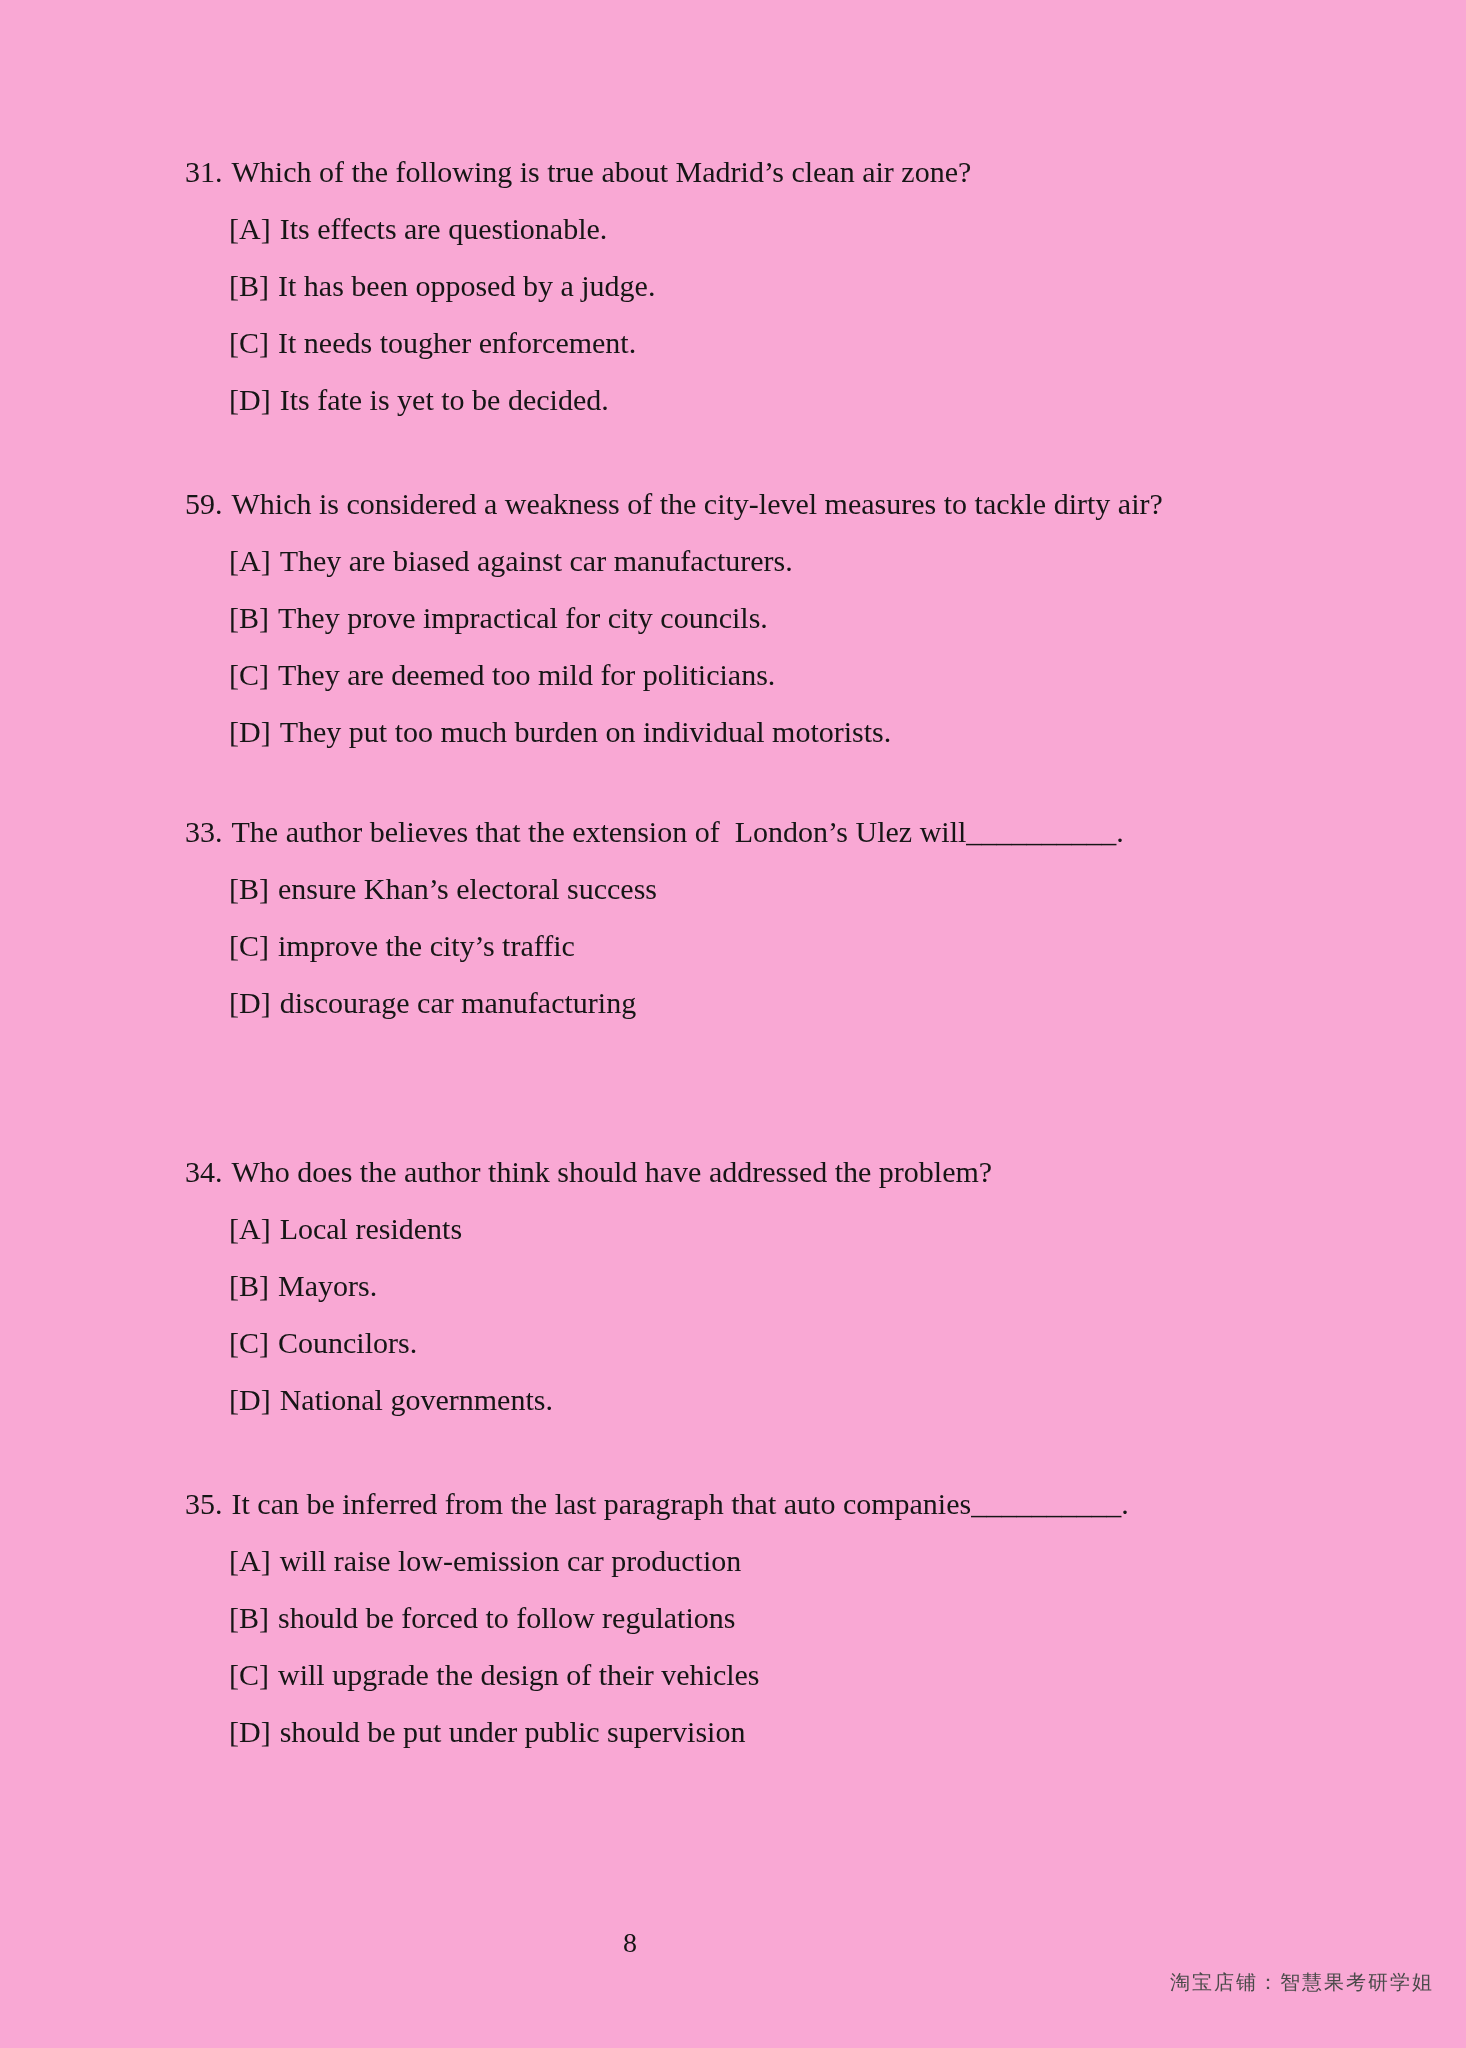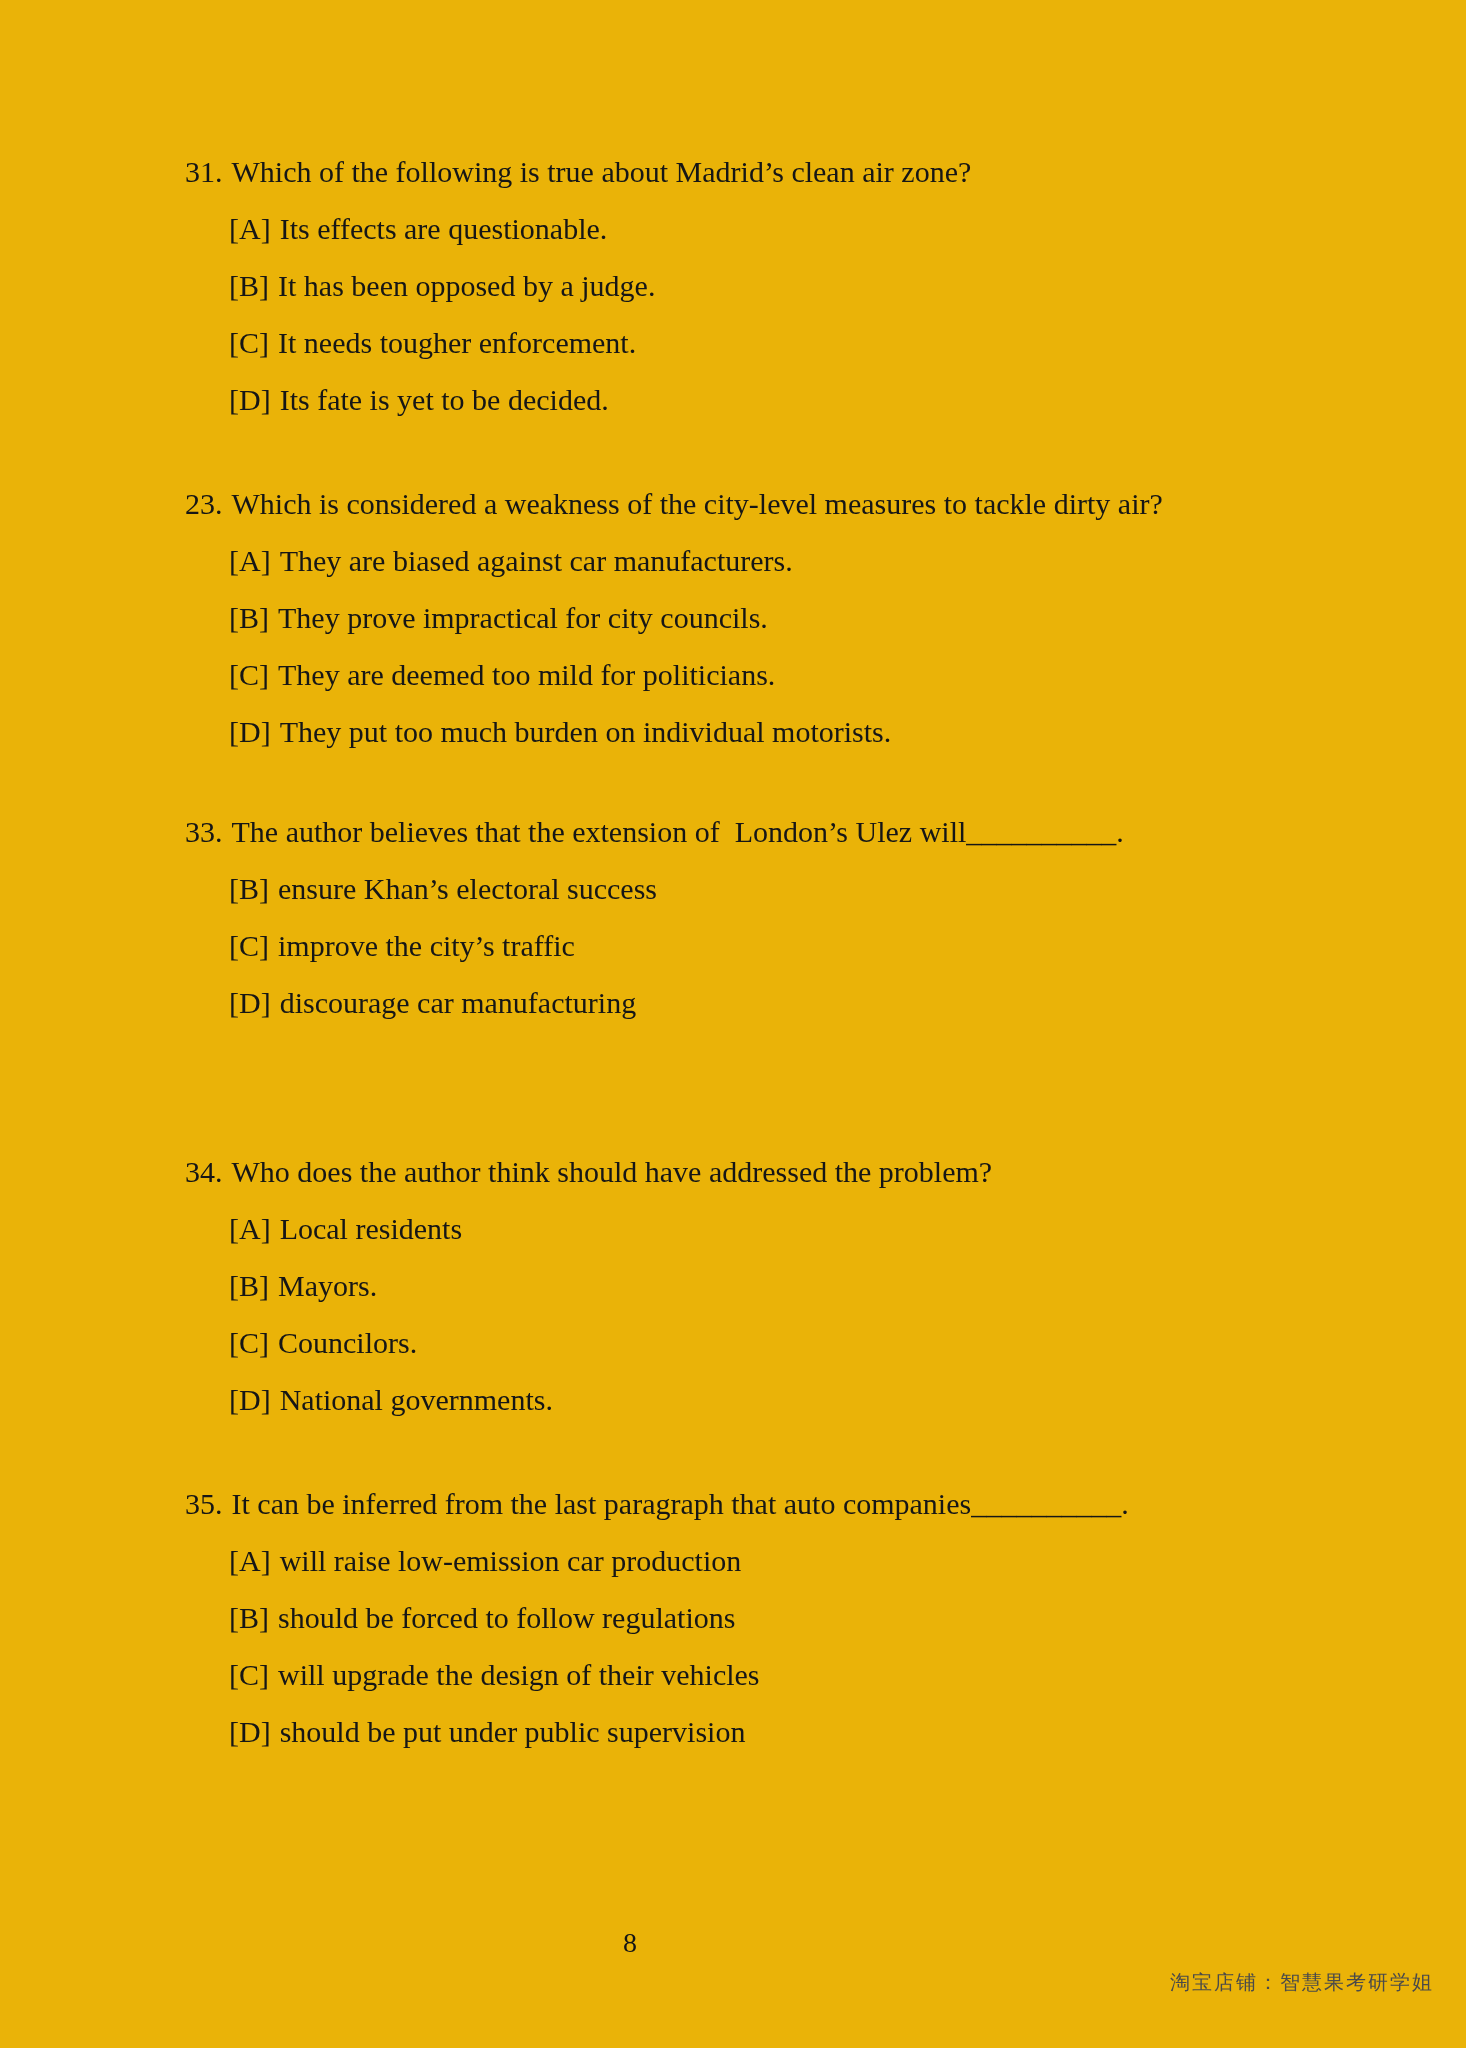--- a/index.html
+++ b/index.html
@@ -4,21 +4,21 @@
 <style>
   html, body {
     margin: 0;
     padding: 0;
     background: #e8e8e8;
   }
   .page {
     position: relative;
     width: 1466px;
     height: 2048px;
-    background: #eab308;
+    background: #f9a8d4;
     font-family: "Liberation Serif", serif;
     color: #161616;
     overflow: hidden;
   }
   .question {
     position: absolute;
     left: 185px;
     right: 60px;
     font-size: 30px;
     line-height: 57px;
@@ -64,21 +64,21 @@
     <div class="stem"><span class="q-num">31.</span><span class="q-text">Which of the following is true about Madrid’s clean air zone?</span></div>
     <div class="options">
       <div class="opt"><span class="opt-label">[A]</span><span class="opt-text">Its effects are questionable.</span></div>
       <div class="opt"><span class="opt-label">[B]</span><span class="opt-text">It has been opposed by a judge.</span></div>
       <div class="opt"><span class="opt-label">[C]</span><span class="opt-text">It needs tougher enforcement.</span></div>
       <div class="opt"><span class="opt-label">[D]</span><span class="opt-text">Its fate is yet to be decided.</span></div>
     </div>
   </section>
 
   <section class="question" style="top:475px">
-    <div class="stem"><span class="q-num">23.</span><span class="q-text">Which is considered a weakness of the city-level measures to tackle dirty air?</span></div>
+    <div class="stem"><span class="q-num">59.</span><span class="q-text">Which is considered a weakness of the city-level measures to tackle dirty air?</span></div>
     <div class="options">
       <div class="opt"><span class="opt-label">[A]</span><span class="opt-text">They are biased against car manufacturers.</span></div>
       <div class="opt"><span class="opt-label">[B]</span><span class="opt-text">They prove impractical for city councils.</span></div>
       <div class="opt"><span class="opt-label">[C]</span><span class="opt-text">They are deemed too mild for politicians.</span></div>
       <div class="opt"><span class="opt-label">[D]</span><span class="opt-text">They put too much burden on individual motorists.</span></div>
     </div>
   </section>
 
   <section class="question" style="top:803px">
     <div class="stem"><span class="q-num">33.</span><span class="q-text">The author believes that the extension of  London’s Ulez will__________.</span></div>

